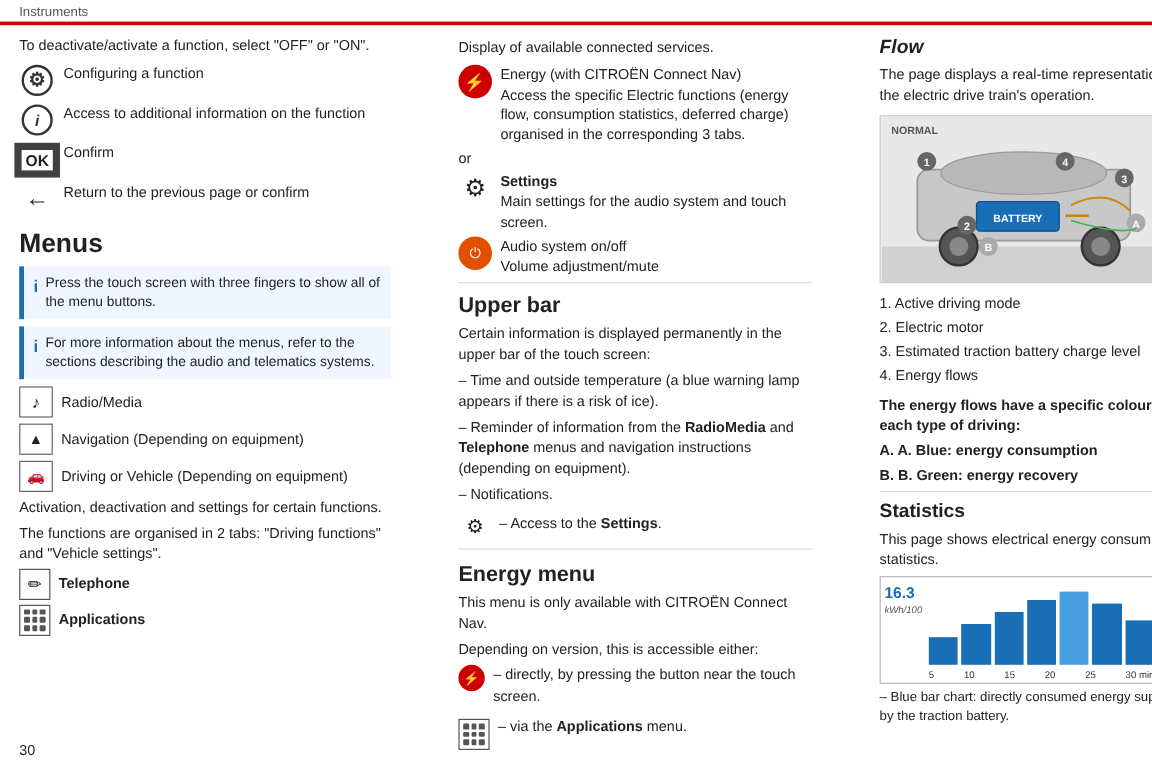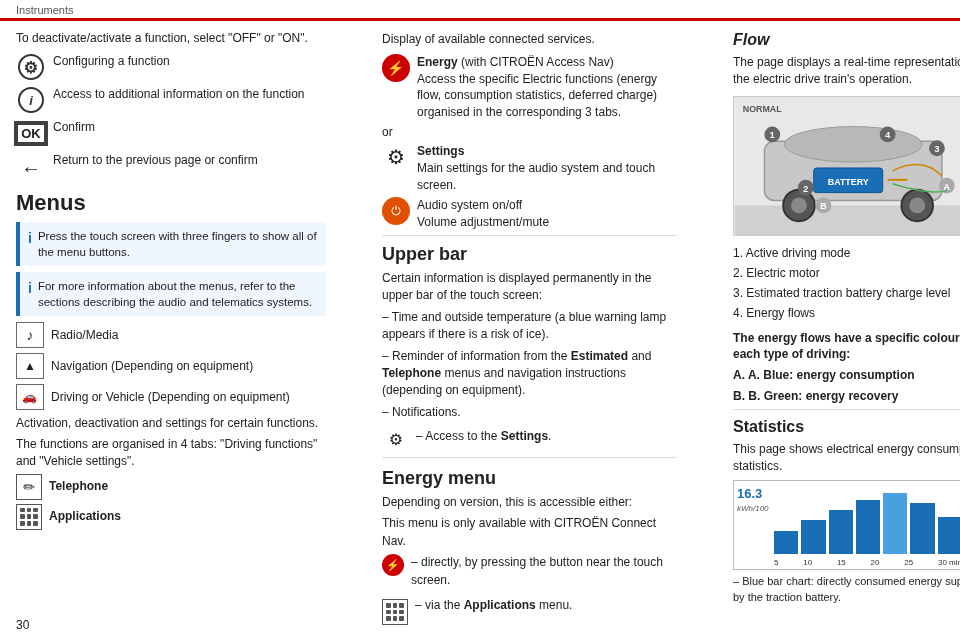--- a/index.html
+++ b/index.html
@@ -60,21 +60,21 @@
       display: flex;
       align-items: center;
       justify-content: center;
       font-size: 13px;
       font-weight: bold;
       color: #333;
     }
     .icon-ok {
       font-size: 13px;
       font-weight: bold;
-      border: 4px solid #404040;
+      border: 6px solid #404040;
       padding: 1px 3px;
     }
     .icon-text {
       font-size: 12px;
       line-height: 1.4;
       flex: 1;
     }
     .menus-title {
       font-size: 22px;
       font-weight: bold;
@@ -385,21 +385,21 @@
       <div class="menu-icon" style="font-size:12px;">▲</div>
       <span class="menu-label">Navigation (Depending on equipment)</span>
     </div>
 
     <div class="menu-item-row">
       <div class="menu-icon" style="font-size:12px;">🚗</div>
       <span class="menu-label">Driving or Vehicle (Depending on equipment)</span>
     </div>
 
     <p class="activation-text">Activation, deactivation and settings for certain functions.</p>
-    <p class="activation-text">The functions are organised in 4 tabs: "Driving functions" and "Vehicle settings".</p>
+    <p class="activation-text">The functions are organised in 2 tabs: "Driving functions" and "Vehicle settings".</p>
 
     <div class="phone-apps-row">
       <div class="phone-icon-box">✏</div>
       <span class="menu-label" style="font-weight:bold;">Telephone</span>
     </div>
 
     <div class="phone-apps-row">
       <div class="apps-grid-icon">
         <div></div>
           <div></div>
@@ -416,22 +416,22 @@
   </div>
 
   <div class="col-divider"></div>
 
   <div class="col-mid">
     <p class="connected-text">Display of available connected services.</p>
 
     <div class="icon-row" style="margin-bottom:4px;">
       <div class="energy-icon">⚡</div>
       <div class="icon-text">
-        <span style="font-weight:bold;">Energy</span>
-        <span>(with CITROËN Access Nav)</span>
+        <span style="font-weight:normal;">Energy</span>
+        <span>(with CITROËN Connect Nav)</span>
         <br>
         <span>Access the specific Electric functions (energy flow, consumption statistics, deferred charge) organised in the corresponding 3 tabs.</span>
       </div>
     </div>
 
     <p style="font-size:12px; margin-bottom:4px;">or</p>
 
     <div class="icon-row" style="margin-bottom:4px;">
       <div class="settings-gear">⚙</div>
       <div class="icon-text">
@@ -447,34 +447,34 @@
         <span>Volume adjustment/mute</span>
       </div>
     </div>
 
     <hr class="divider">
 
     <div class="upper-bar-title">Upper bar</div>
     <p class="mid-text">Certain information is displayed permanently in the upper bar of the touch screen:</p>
     <p class="mid-text">– Time and outside temperature (a blue warning lamp appears if there is a risk of ice).</p>
     <p class="mid-text">
-      – Reminder of information from the <strong>Estimated</strong> and <strong>Telephone</strong> menus and navigation instructions (depending on equipment).
+      – Reminder of information from the <strong>RadioMedia</strong> and <strong>Telephone</strong> menus and navigation instructions (depending on equipment).
     </p>
     <p class="mid-text">– Notifications.</p>
 
     <div class="settings-access">
       <div class="settings-gear" style="font-size:16px;">⚙</div>
       <span class="mid-text">– Access to the <strong>Settings</strong>.</span>
     </div>
 
     <hr class="divider">
 
     <div class="energy-menu-title">Energy menu</div>
+    <p class="mid-text">This menu is only available with CITROËN Connect Nav.</p>
     <p class="mid-text">Depending on version, this is accessible either:</p>
-    <p class="mid-text">This menu is only available with CITROËN Connect Nav.</p>
 
     <div class="icon-row" style="margin-bottom:4px;">
       <div class="energy-icon" style="width:22px;height:22px;font-size:11px;">⚡</div>
       <span class="mid-text">– directly, by pressing the button near the touch screen.</span>
     </div>
 
     <div class="icon-row">
       <div class="apps-grid-icon" style="margin-top:2px;">
         <div></div>
           <div></div>

